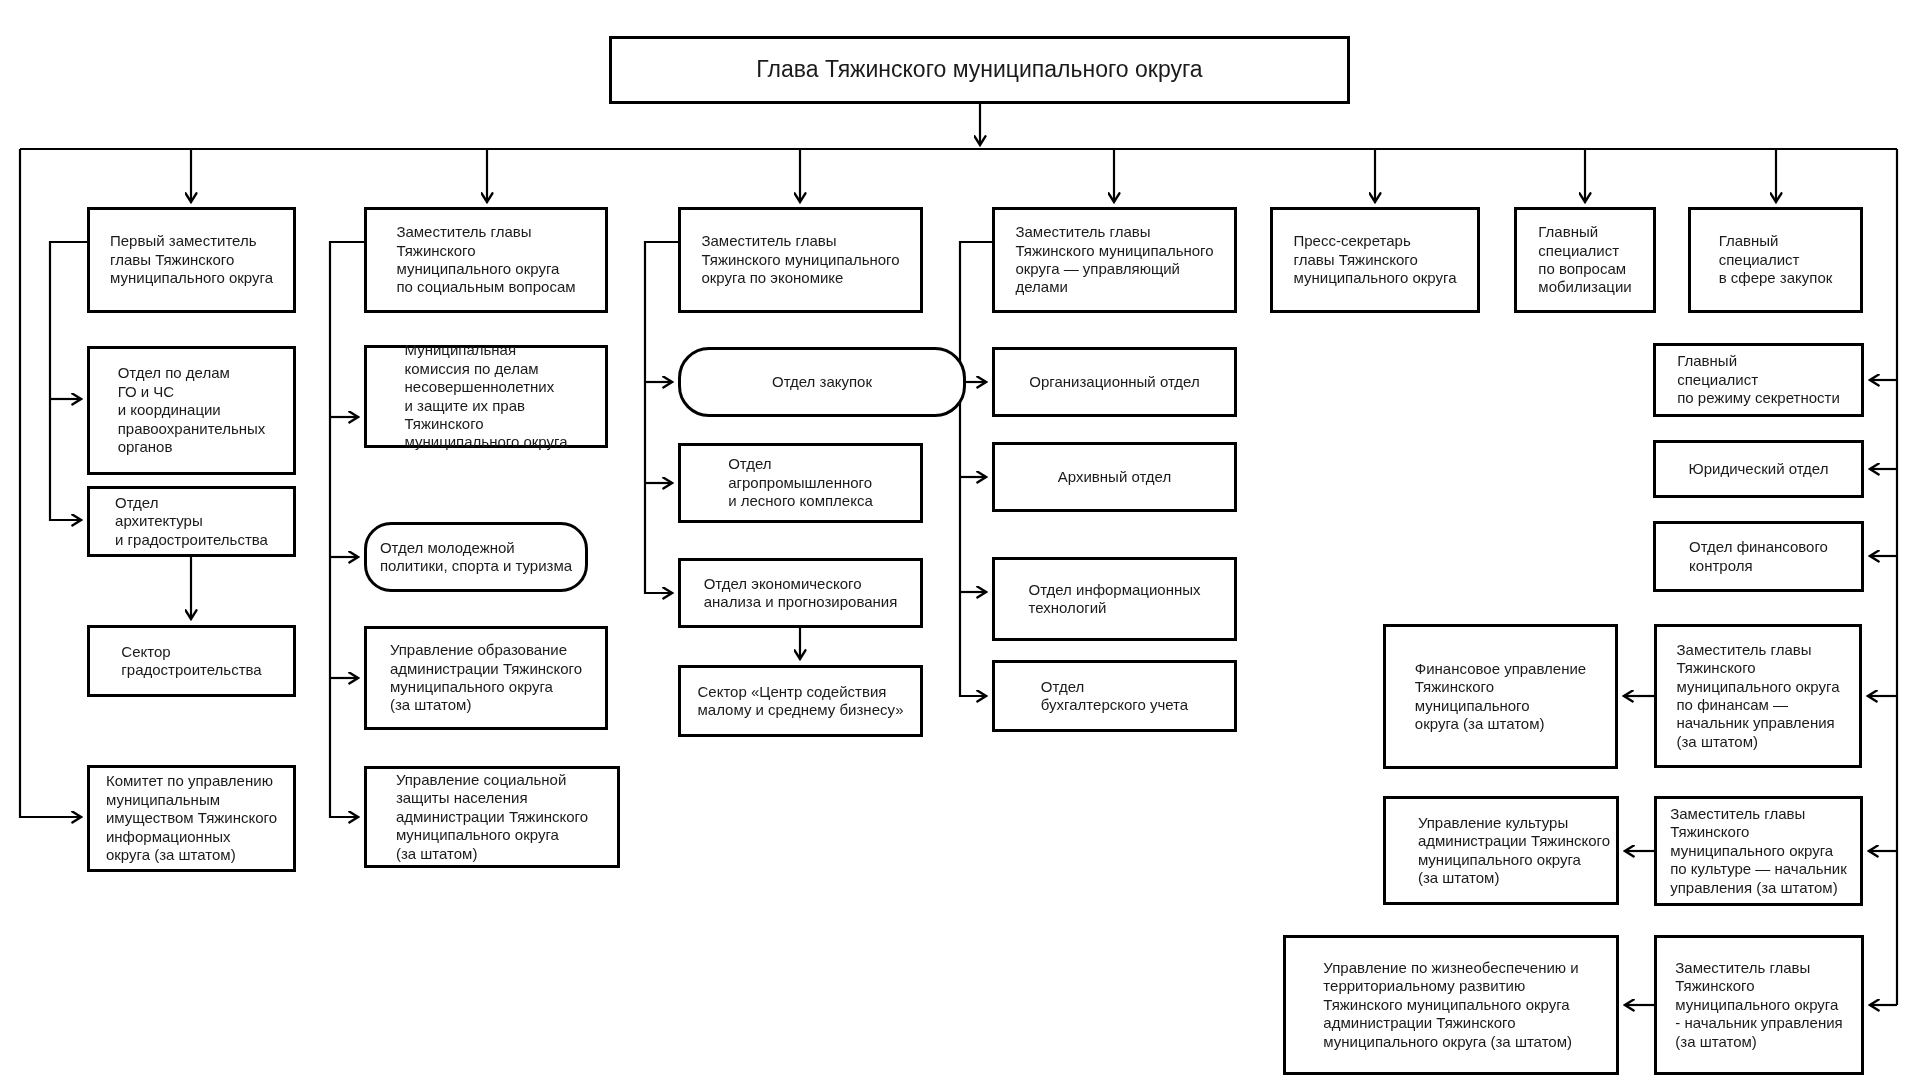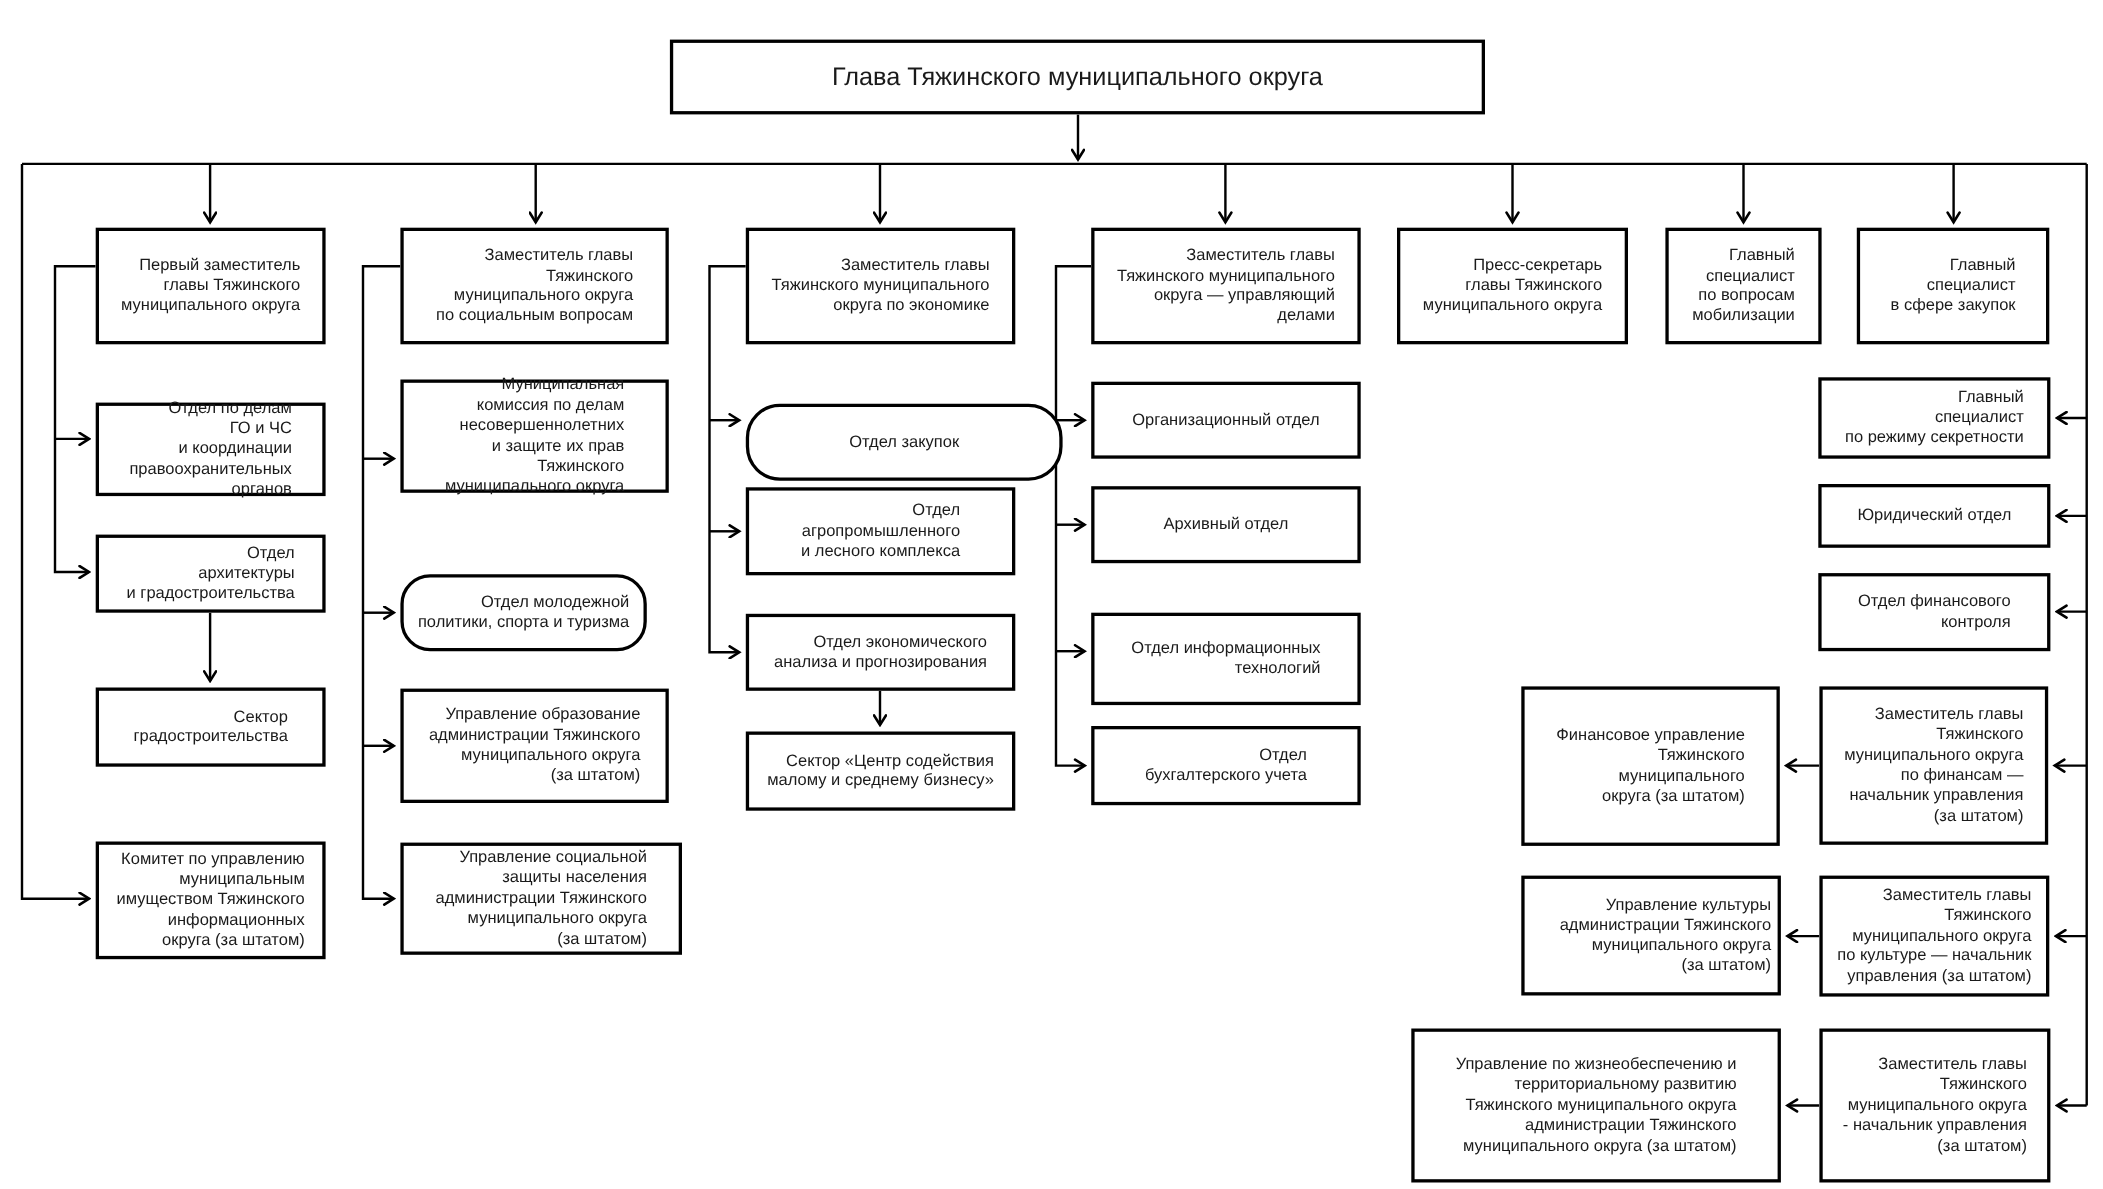--- a/index.html
+++ b/index.html
@@ -14,21 +14,21 @@
   }
   #wires{position:absolute;left:0;top:0;width:1912px;height:1081px;}
   .node{
     position:absolute;
     box-sizing:border-box;
     border:3px solid #000000;
     background:#ffffff;
     display:flex;
     align-items:center;
     justify-content:center;
-    text-align:right;
+    text-align:left;
     white-space:pre-line;
     font-size:15px;
     line-height:1.23;
     padding:2px 4px;
   }
   .node.title{font-size:23px;line-height:1.2;}
 </style>
 </head>
 <body>
 
@@ -86,21 +86,21 @@
       <path d="M1654,851 H1625" marker-end="url(#arr)"></path>
       <path d="M1654,1005 H1625" marker-end="url(#arr)"></path>
     </g>
   </svg>
 
   <div class="node title" style="left:609px;top:36px;width:741px;height:68px;">Глава Тяжинского муниципального округа</div>
 
   <div class="node" style="left:87px;top:207px;width:209px;height:106px;">Первый заместитель
 главы Тяжинского
 муниципального округа</div>
-  <div class="node" style="left:87px;top:346px;width:209px;height:85px;margin-top:20px;">Отдел по делам
+  <div class="node" style="left:87px;top:346px;width:209px;height:129px;">Отдел по делам
 ГО и ЧС
 и координации
 правоохранительных
 органов</div>
   <div class="node" style="left:87px;top:486px;width:209px;height:71px;">Отдел
 архитектуры
 и градостроительства</div>
   <div class="node" style="left:87px;top:625px;width:209px;height:72px;">Сектор
 градостроительства</div>
   <div class="node" style="left:87px;top:765px;width:209px;height:107px;">Комитет по управлению
@@ -127,21 +127,21 @@
 (за штатом)</div>
   <div class="node" style="left:364px;top:766px;width:256px;height:102px;">Управление социальной
 защиты населения
 администрации Тяжинского
 муниципального округа
 (за штатом)</div>
 
   <div class="node" style="left:678px;top:207px;width:245px;height:106px;">Заместитель главы
 Тяжинского муниципального
 округа по экономике</div>
-  <div class="node" style="left:678px;top:367px;width:288px;height:70px;border-radius:31px;">Отдел закупок</div>
+  <div class="node" style="left:678px;top:347px;width:288px;height:70px;border-radius:31px;">Отдел закупок</div>
   <div class="node" style="left:678px;top:443px;width:245px;height:80px;">Отдел
 агропромышленного
 и лесного комплекса</div>
   <div class="node" style="left:678px;top:558px;width:245px;height:70px;">Отдел экономического
 анализа и прогнозирования</div>
   <div class="node" style="left:678px;top:665px;width:245px;height:72px;">Сектор «Центр содействия
 малому и среднему бизнесу»</div>
 
   <div class="node" style="left:992px;top:207px;width:245px;height:106px;">Заместитель главы
 Тяжинского муниципального

